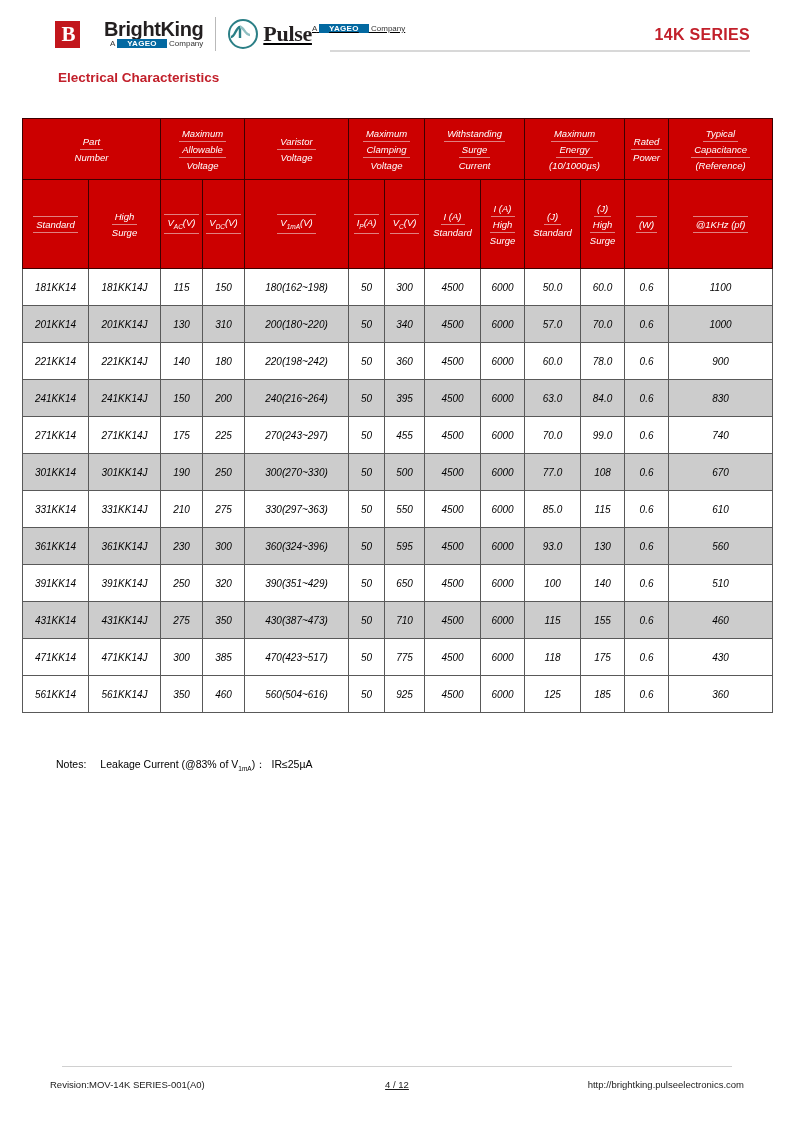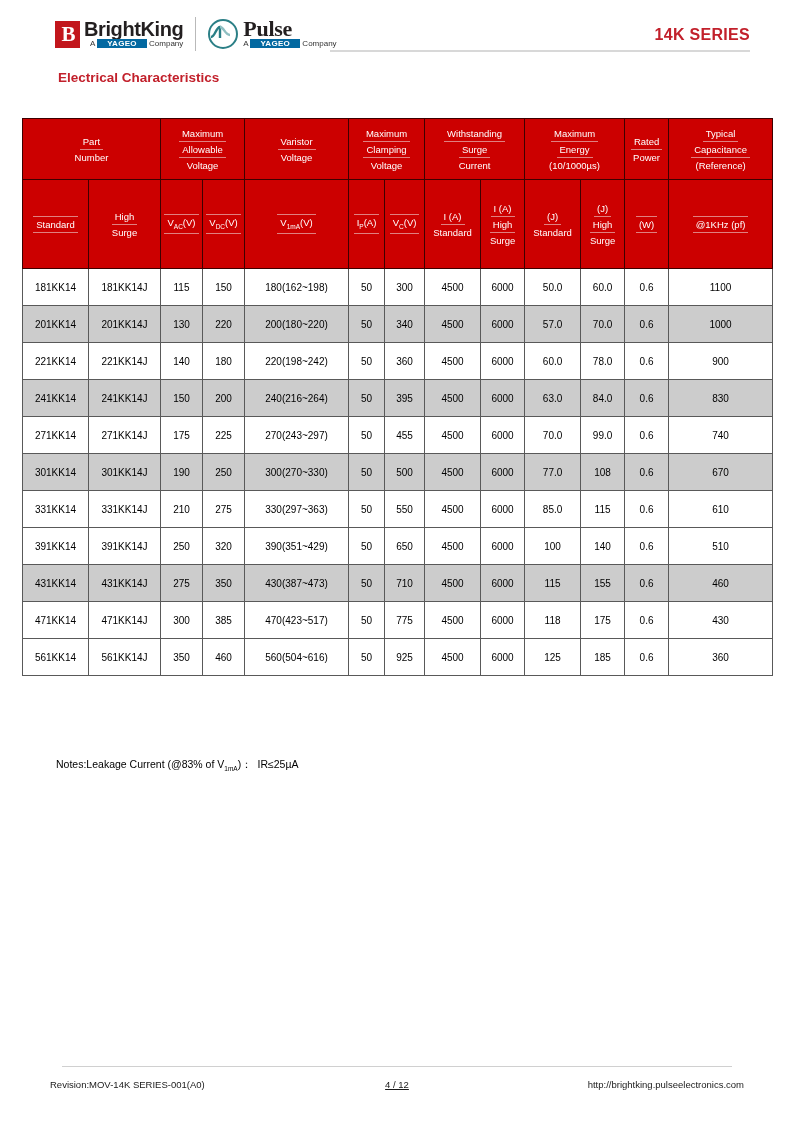--- a/index.html
+++ b/index.html
@@ -57,20 +57,21 @@
     display: flex;
     flex-direction: column;
     justify-content: center;
   }
   .bk-name {
     font-size: 20px;
     font-weight: bold;
     color: #231f20;
     line-height: 19px;
     letter-spacing: -0.4px;
+    margin-left: 20px;
   }
   .bk-sub {
     font-size: 8px;
     color: #333333;
     line-height: 10px;
     text-align: right;
     white-space: nowrap;
   }
   .yageo {
     background: #0369a1;
@@ -95,22 +96,23 @@
     border-radius: 50%;
     border: 2px solid #2b7f86;
     position: relative;
     margin-right: 5px;
     overflow: hidden;
     background: #ffffff;
   }
   .pulse-mark svg { display: block; }
   .pulse-text {
     display: flex;
-    flex-direction: column;
+    flex-direction: row;
     justify-content: center;
+    text-decoration: underline;
   }
   .pulse-name {
     font-size: 22px;
     font-weight: bold;
     color: #231f20;
     line-height: 20px;
     letter-spacing: -0.3px;
     font-family: "Liberation Serif", serif;
   }
   .pulse-sub {
@@ -151,20 +153,21 @@
   .table-wrap {
     position: absolute;
     top: 118px;
     left: 22px;
     width: 750px;
   }
   table.spec {
     border-collapse: collapse;
     table-layout: fixed;
     width: 750px;
+    font-style: italic;
   }
   table.spec th, table.spec td {
     border: 1px solid #595959;
     text-align: center;
     vertical-align: middle;
     padding: 0;
   }
   table.spec thead th {
     background: #cc0000;
     color: #ffffff;
@@ -212,21 +215,21 @@
 
   
   .notes {
     position: absolute;
     top: 758px;
     left: 56px;
     font-size: 10.5px;
     color: #000000;
     white-space: nowrap;
   }
-  .notes .lbl { }
+  .notes .lbl { margin-right: 14px; }
 
   
   .footer-rule {
     position: absolute;
     left: 62px;
     right: 62px;
     top: 1066px;
     height: 1px;
     background: #d0d0d0;
   }
@@ -412,21 +415,21 @@
             <td>6000</td>
             <td>50.0</td>
             <td>60.0</td>
             <td>0.6</td>
             <td>1100</td>
           </tr>
           <tr class="alt">
             <td>201KK14</td>
             <td>201KK14J</td>
             <td>130</td>
-            <td>220</td>
+            <td>310</td>
             <td>200(180~220)</td>
             <td>50</td>
             <td>340</td>
             <td>4500</td>
             <td>6000</td>
             <td>57.0</td>
             <td>70.0</td>
             <td>0.6</td>
             <td>1000</td>
           </tr>
@@ -498,20 +501,35 @@
             <td>330(297~363)</td>
             <td>50</td>
             <td>550</td>
             <td>4500</td>
             <td>6000</td>
             <td>85.0</td>
             <td>115</td>
             <td>0.6</td>
             <td>610</td>
           </tr>
+          <tr class="alt">
+            <td>361KK14</td>
+            <td>361KK14J</td>
+            <td>230</td>
+            <td>300</td>
+            <td>360(324~396)</td>
+            <td>50</td>
+            <td>595</td>
+            <td>4500</td>
+            <td>6000</td>
+            <td>93.0</td>
+            <td>130</td>
+            <td>0.6</td>
+            <td>560</td>
+          </tr>
           <tr>
             <td>391KK14</td>
             <td>391KK14J</td>
             <td>250</td>
             <td>320</td>
             <td>390(351~429)</td>
             <td>50</td>
             <td>650</td>
             <td>4500</td>
             <td>6000</td>

